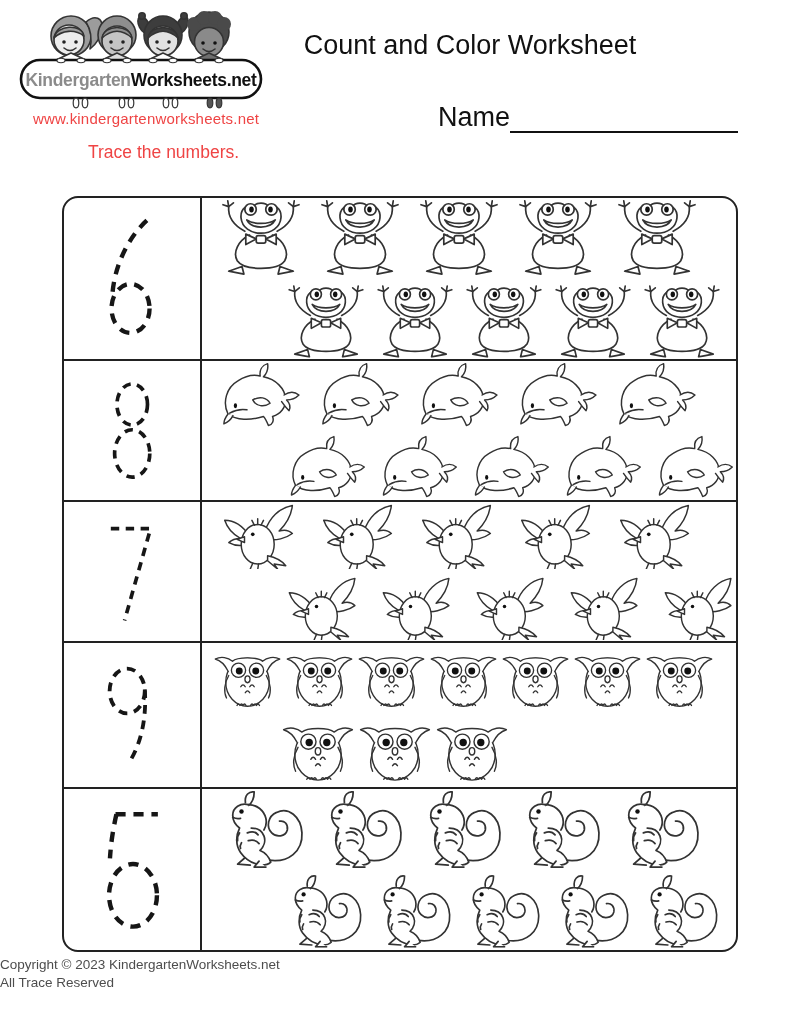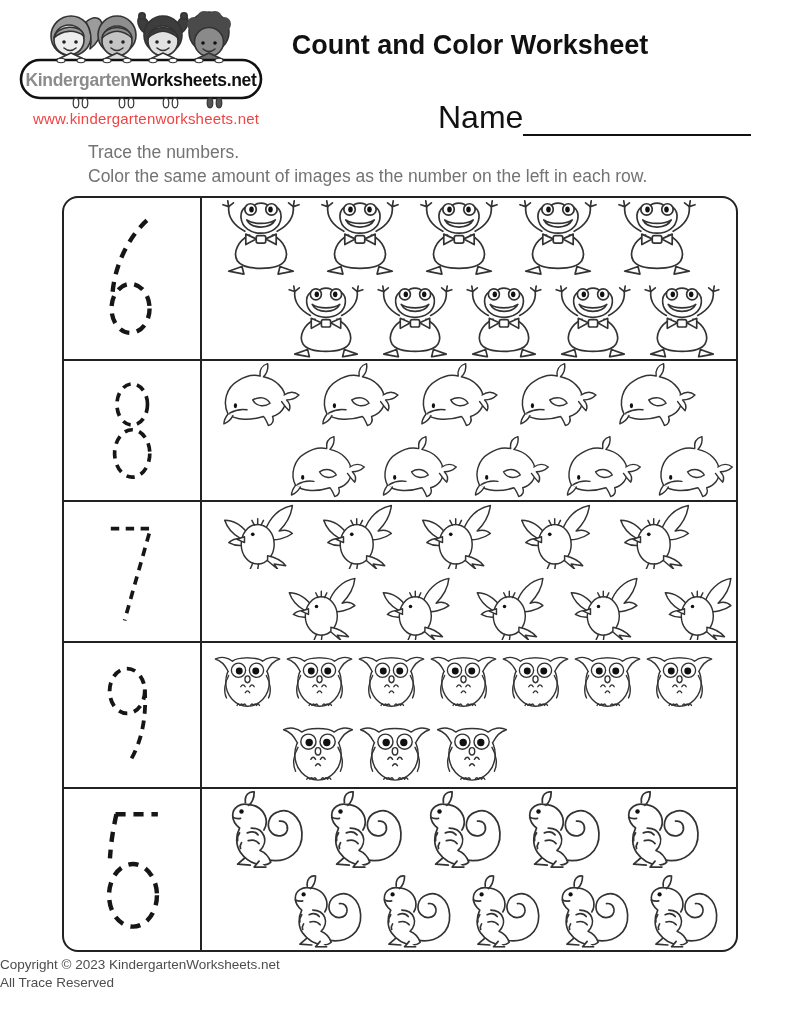--- a/index.html
+++ b/index.html
@@ -3,26 +3,26 @@
 <meta charset="utf-8">
 <style>
   html,body{margin:0;padding:0;background:#fff;}
   .page{position:relative;width:800px;height:1035px;background:#ffffff;
         font-family:"Liberation Sans",sans-serif;color:#111;overflow:hidden;}
 
   
   .logo-svg{position:absolute;left:16px;top:10px;}
   .url{position:absolute;left:33px;top:110px;font-size:15px;color:#ef4444;letter-spacing:.2px;}
   .title{position:absolute;left:278px;top:30px;width:384px;text-align:center;
-         font-size:27px;color:#111;font-weight:bold;}
+         font-size:27px;color:#111;}
   .name-row{position:absolute;left:438px;top:99px;display:flex;align-items:flex-end;}
-  .name-label{font-size:32px;}
+  .name-label{font-size:27px;}
   .name-line{display:inline-block;width:228px;height:32px;border-bottom:2.5px solid #111;}
 
-  .instructions{position:absolute;left:88px;top:140px;font-size:17.5px;line-height:24px;color:#737373;}
+  .instructions{position:absolute;left:88px;top:140px;font-size:17.5px;line-height:24px;color:#ef4444;}
 
   
   .w-table{position:absolute;left:62px;top:196px;width:676px;height:756px;
            border:2px solid #222;border-radius:16px;overflow:hidden;background:#fff;box-sizing:border-box;}
   .w-row{display:flex;box-sizing:border-box;}
   .w-row + .w-row{border-top:2px solid #222;}
   .num-cell{flex:0 0 138px;width:138px;border-right:2px solid #222;box-sizing:border-box;
             display:flex;align-items:center;justify-content:center;}
   .num-svg{display:block;}
   .num-svg path,.num-svg ellipse{fill:none;stroke:#161616;stroke-width:4.8;
@@ -226,21 +226,20 @@
 
   <div class="title">Count and Color Worksheet</div>
 
   <div class="name-row">
     <span class="name-label">Name</span>
     <span class="name-line"></span>
   </div>
 
   <div class="instructions">
     <div>Trace the numbers.</div>
-    <div>Color the same amount of images as the number on the left in each row.</div>
   </div>
 
   <div class="w-table" id="w-table">
       <div class="w-row row-frog" style="height: 161px;">
         <div class="num-cell">
           <svg class="num-svg" viewBox="0 0 100 140" style="height:127px">
             <path d="M66,6 C46,24 30,56 28,88"></path>
             <ellipse cx="48" cy="103" rx="21" ry="27"></ellipse>
           </svg>
         </div>

